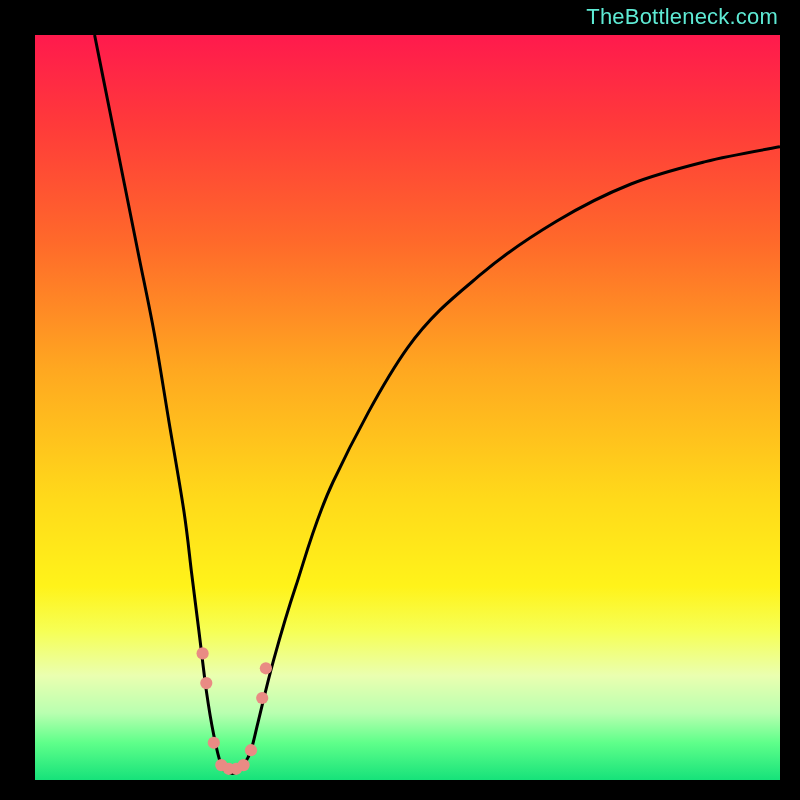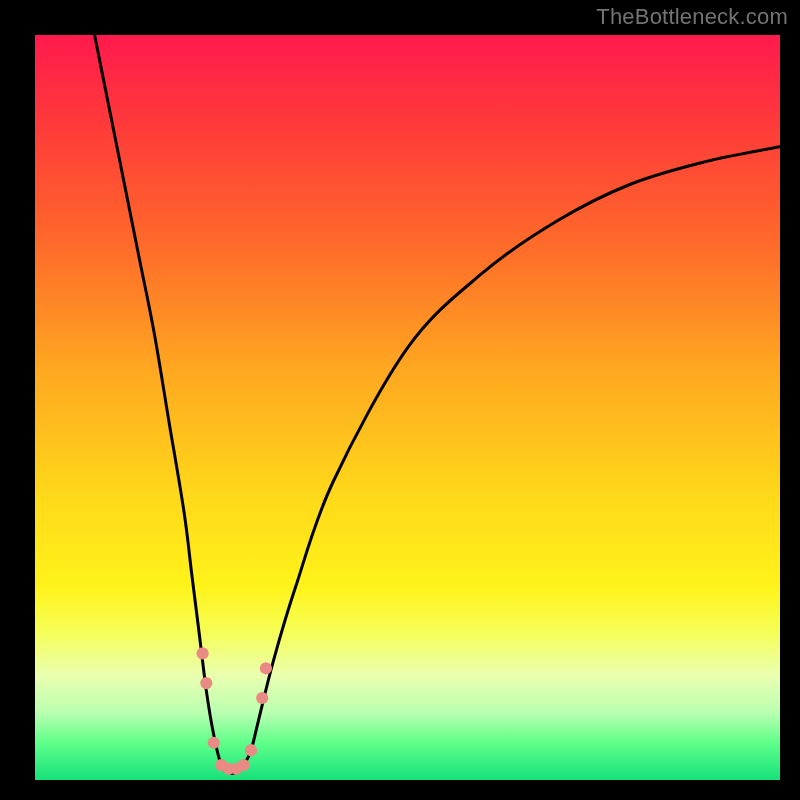--- a/index.html
+++ b/index.html
@@ -32,22 +32,22 @@
       #f6ff55 80%,
       #eaffb0 86%,
       #b9ffb0 91%,
       #5fff8a 95%,
       #16e27a 100%
     );
   }
   .watermark {
     position: absolute;
     top: 4px;
-    right: 12px;
-    color: #737373;
+    right: 22px;
+    color: #5eead4;
     font-size: 22px;
     font-weight: 500;
     letter-spacing: 0.2px;
     user-select: none;
   }
   svg.curves {
     position: absolute;
     left: 0; top: 0;
     width: 745px; height: 745px;
   }

